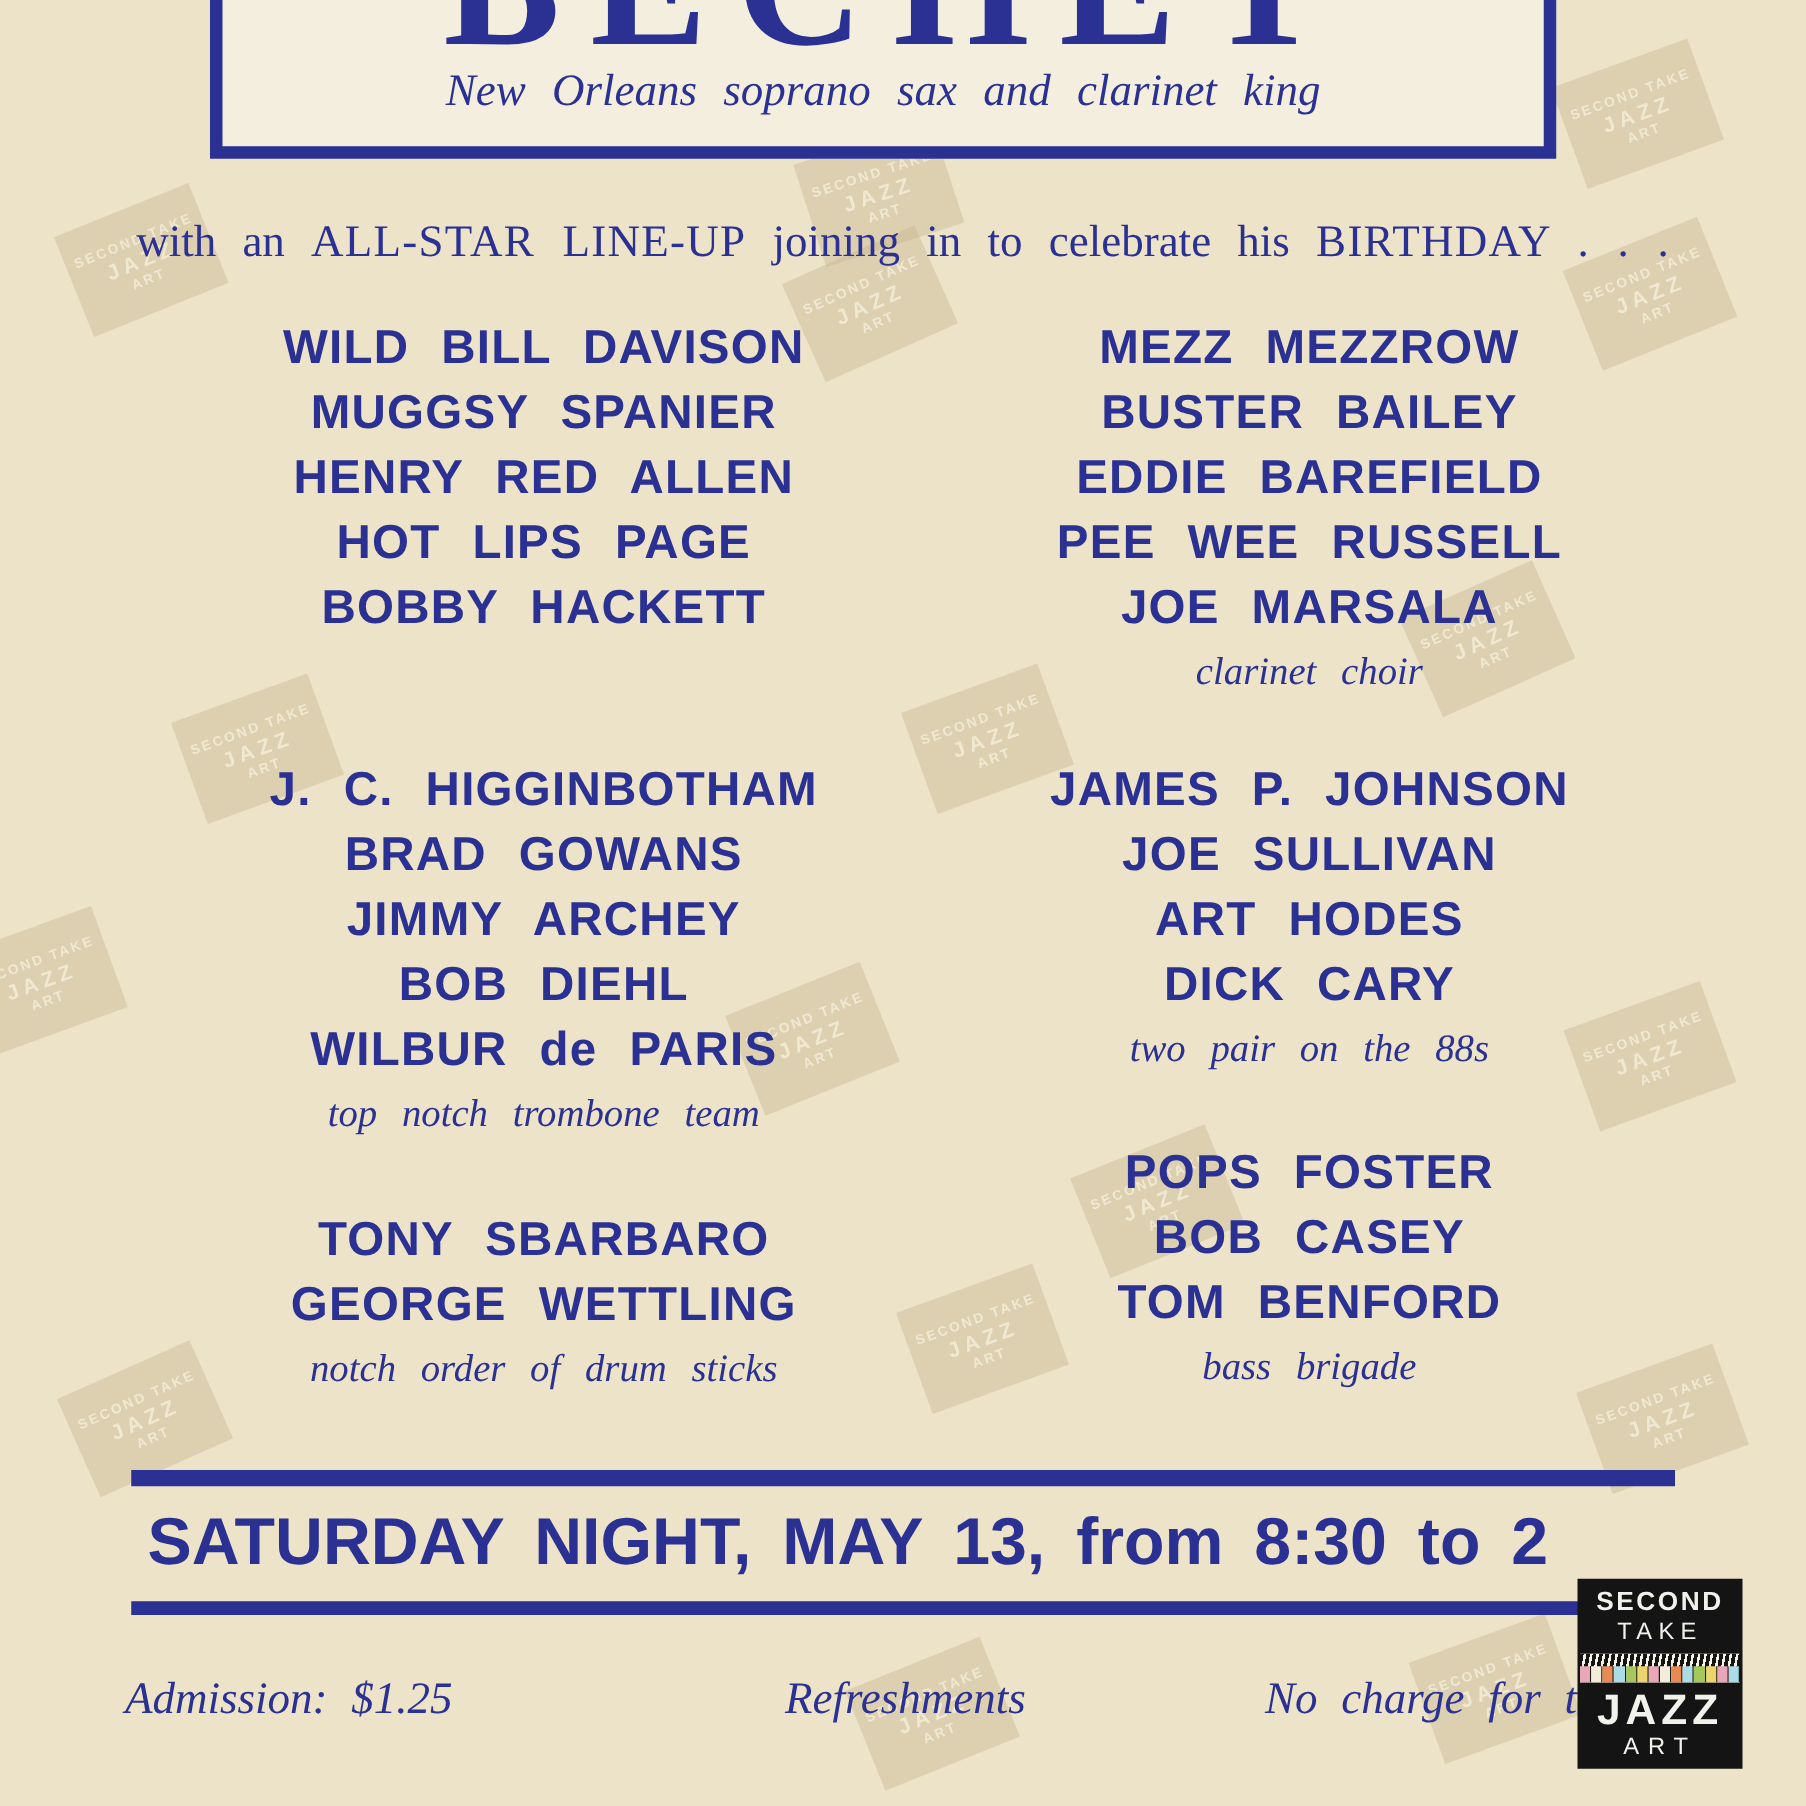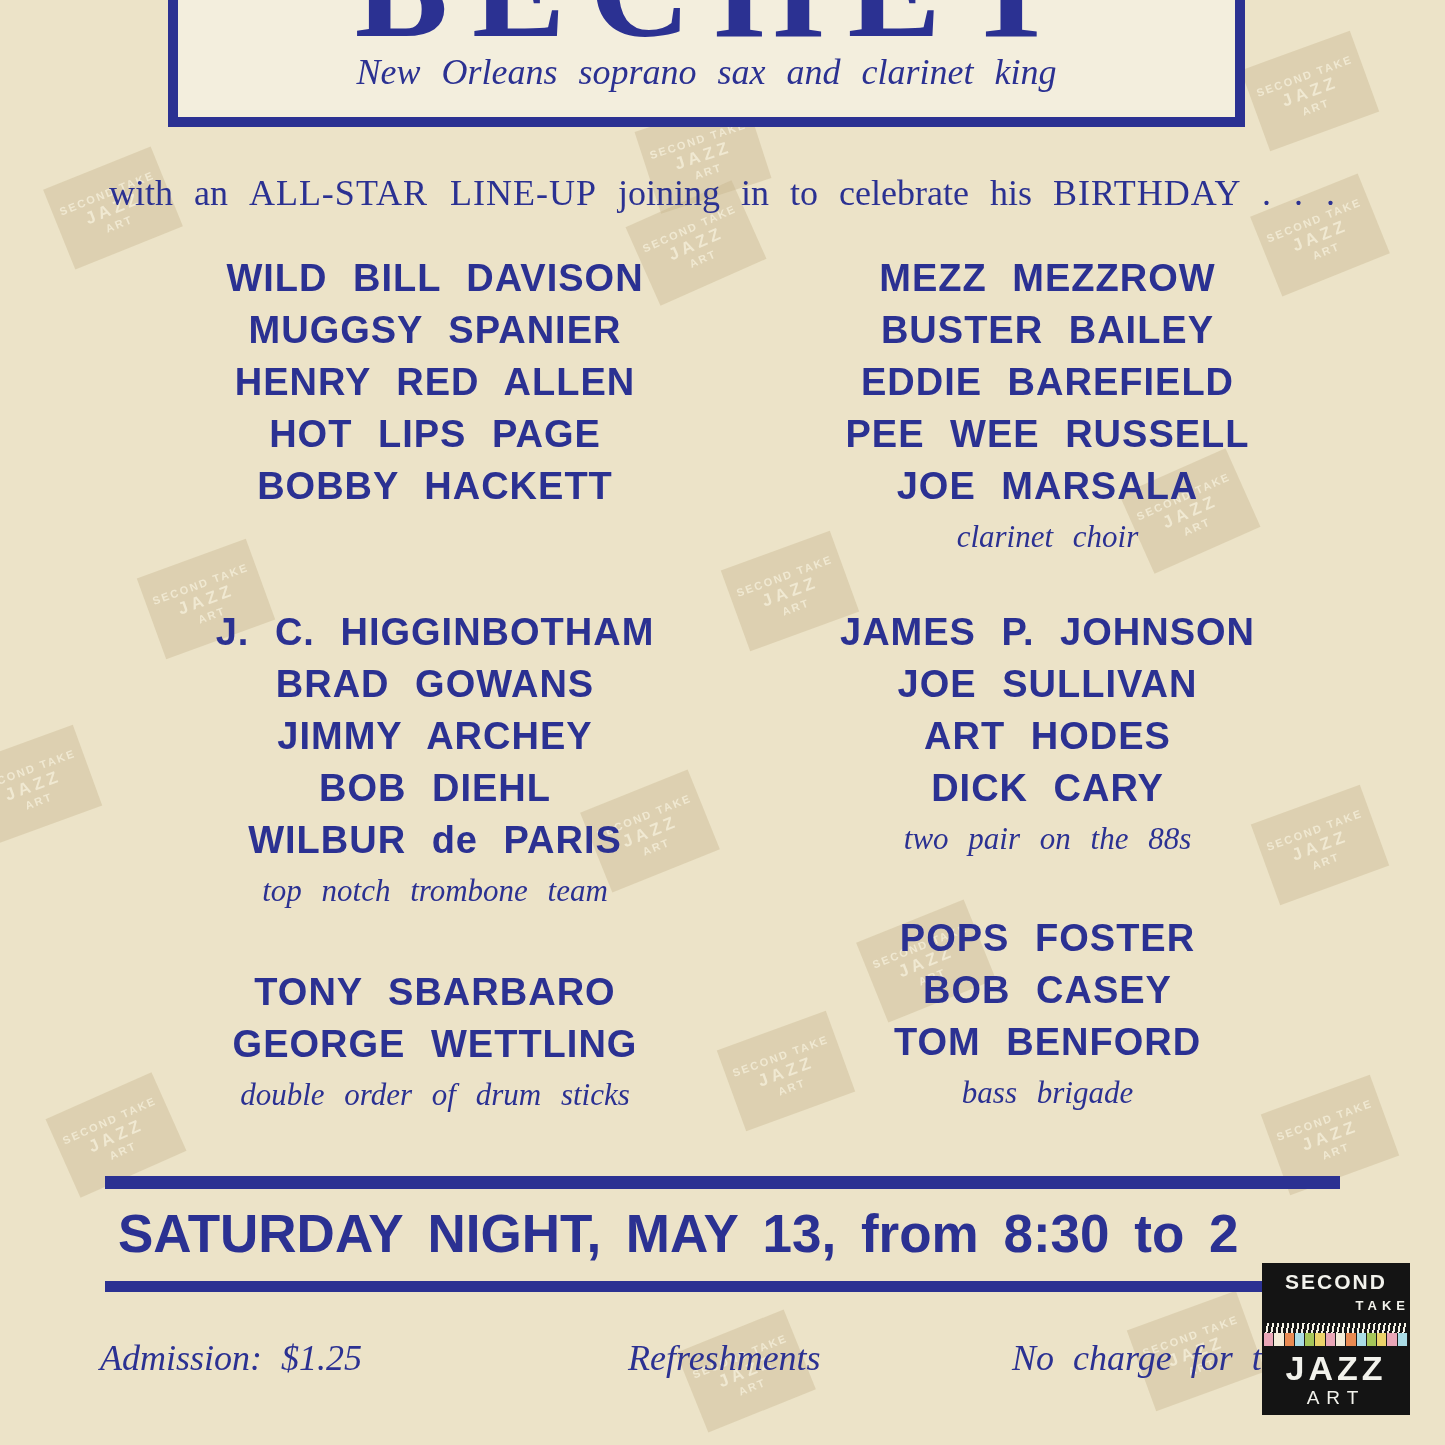--- a/index.html
+++ b/index.html
@@ -63,28 +63,28 @@
 
   
   .foot{position:absolute;top:1322px;z-index:2;color:var(--ink,#2b3192);
     font:italic 36px/46px "Liberation Serif",serif;word-spacing:10px;white-space:nowrap;margin-top:13px;}
   .adm{left:100px;}
   .ref{left:628px;}
   .noc{left:1012px;}
 
   
   .logo{
-    position:absolute;left:1262px;top:1263px;width:148px;height:152px;z-index:5;
+    position:absolute;left:1262px;top:1263px;width:132px;height:152px;z-index:5;
     background:var(--logo-bg,#141414);color:var(--logo-text,#f2f2ec);
     display:flex;flex-direction:column;justify-content:center;
     text-align:center;font-family:"Liberation Sans",sans-serif;
     padding:4px 0;box-sizing:border-box;
   }
   .l1{font-weight:700;font-size:21px;letter-spacing:2px;line-height:24px;}
-  .l2{font-weight:700;font-size:13px;letter-spacing:5px;line-height:22px;margin-top:1px;text-align:right;}
+  .l2{font-weight:400;font-size:19px;letter-spacing:5px;line-height:22px;margin-top:1px;}
   .piano{height:23px;margin:6px 2px 5px;background:#f5f2e6;display:flex;position:relative;overflow:hidden;}
   .pkey{flex:1;border-right:1px solid #1a1a1a;}
   .piano::after{
     content:"";position:absolute;left:0;right:0;top:0;height:45%;
     background:repeating-linear-gradient(100deg,#151515 0 3px,#f5f2e6 3px 5px);
   }
   .l3{font-weight:700;font-size:34px;letter-spacing:4px;line-height:34px;}
   .l4{font-size:19px;letter-spacing:7px;line-height:22px;margin-top:2px;}
 </style>
 </head>
@@ -217,21 +217,21 @@
     <div class="nm">JAMES P. JOHNSON</div>
     <div class="nm">JOE SULLIVAN</div>
     <div class="nm">ART HODES</div>
     <div class="nm">DICK CARY</div>
     <div class="cap">two pair on the 88s</div>
   </div>
 
   <div class="group col-left" style="top:966px">
     <div class="nm">TONY SBARBARO</div>
     <div class="nm">GEORGE WETTLING</div>
-    <div class="cap">double order of drum sticks</div>
+    <div class="cap">notch order of drum sticks</div>
   </div>
 
   <div class="group col-right" style="top:912px">
     <div class="nm">POPS FOSTER</div>
     <div class="nm">BOB CASEY</div>
     <div class="nm">TOM BENFORD</div>
     <div class="cap">bass brigade</div>
   </div>
 
   <div class="rule rule-top"></div>

